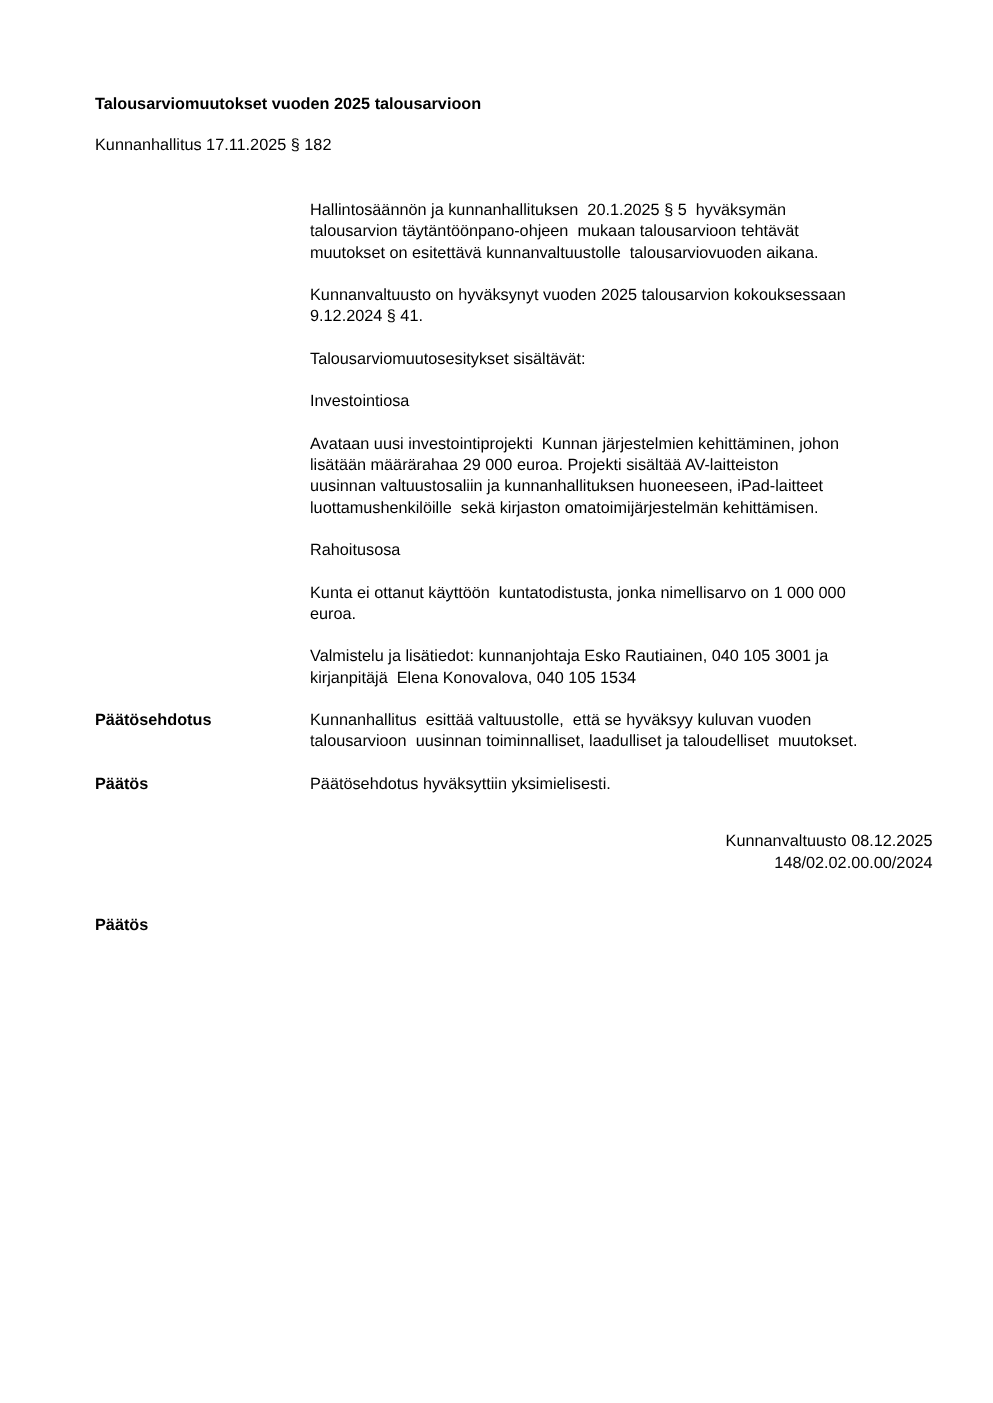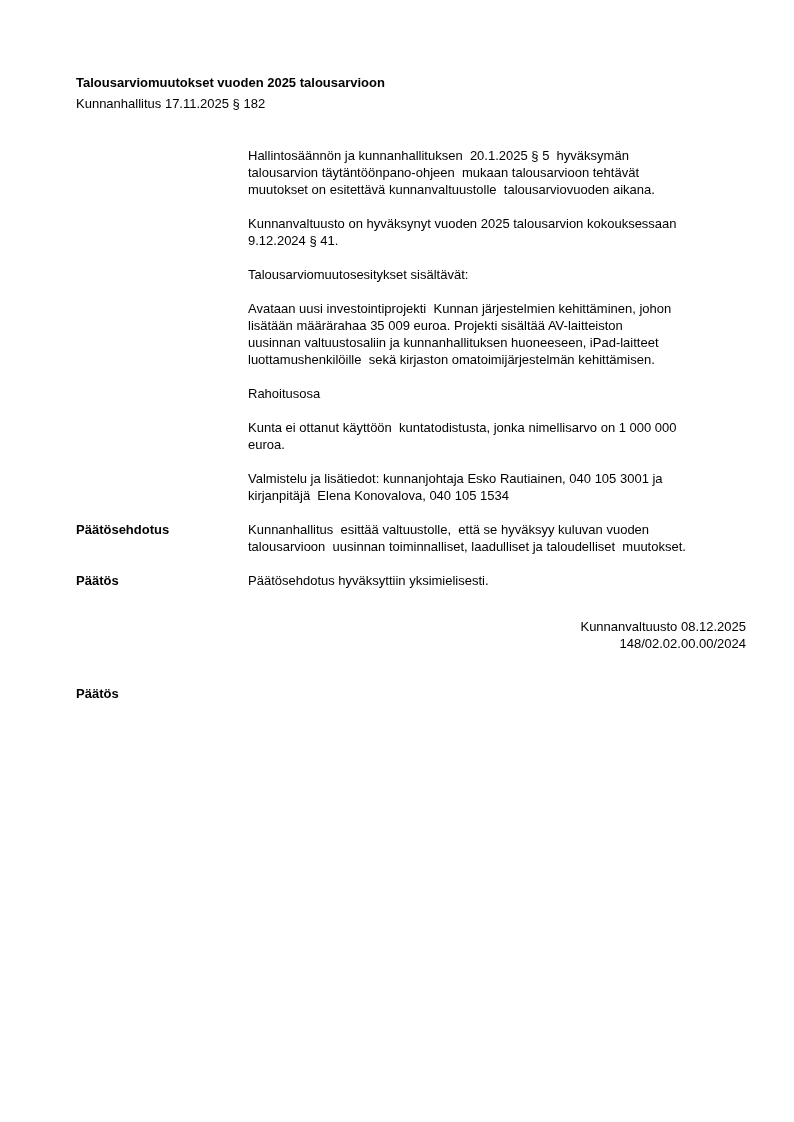--- a/index.html
+++ b/index.html
@@ -20,21 +20,21 @@
     color: #000000;
     overflow: hidden;
   }
   .doc-title {
     margin: 0;
     font-size: 13px;
     line-height: 17px;
     font-weight: bold;
   }
   .doc-subtitle {
-    margin: 4px 0 0 0;
+    margin: 16px 0 0 0;
   }
   .body-col {
     margin: 35px 0 0 172px;
     width: 492px;
   }
   .body-col p {
     margin: 0 0 17px 0;
     white-space: pre-wrap;
   }
   .decision-row {
@@ -69,22 +69,23 @@
 
   <div class="doc-subtitle">Kunnanhallitus 17.11.2025 § 182</div>
 
   <div class="body-col">
     <p>Hallintosäännön ja kunnanhallituksen  20.1.2025 § 5  hyväksymän
 talousarvion täytäntöönpano-ohjeen  mukaan talousarvioon tehtävät
 muutokset on esitettävä kunnanvaltuustolle  talousarviovuoden aikana.</p>
     <p>Kunnanvaltuusto on hyväksynyt vuoden 2025 talousarvion kokouksessaan
 9.12.2024 § 41.</p>
     <p>Talousarviomuutosesitykset sisältävät:</p>
+    <p>Investointiosa</p>
     <p>Avataan uusi investointiprojekti  Kunnan järjestelmien kehittäminen, johon
-lisätään määrärahaa 35 009 euroa. Projekti sisältää AV-laitteiston
+lisätään määrärahaa 29 000 euroa. Projekti sisältää AV-laitteiston
 uusinnan valtuustosaliin ja kunnanhallituksen huoneeseen, iPad-laitteet
 luottamushenkilöille  sekä kirjaston omatoimijärjestelmän kehittämisen.</p>
     <p>Rahoitusosa</p>
     <p>Kunta ei ottanut käyttöön  kuntatodistusta, jonka nimellisarvo on 1 000 000
 euroa.</p>
     <p>Valmistelu ja lisätiedot: kunnanjohtaja Esko Rautiainen, 040 105 3001 ja
 kirjanpitäjä  Elena Konovalova, 040 105 1534</p>
   </div>
 
   <div class="decision-row">

